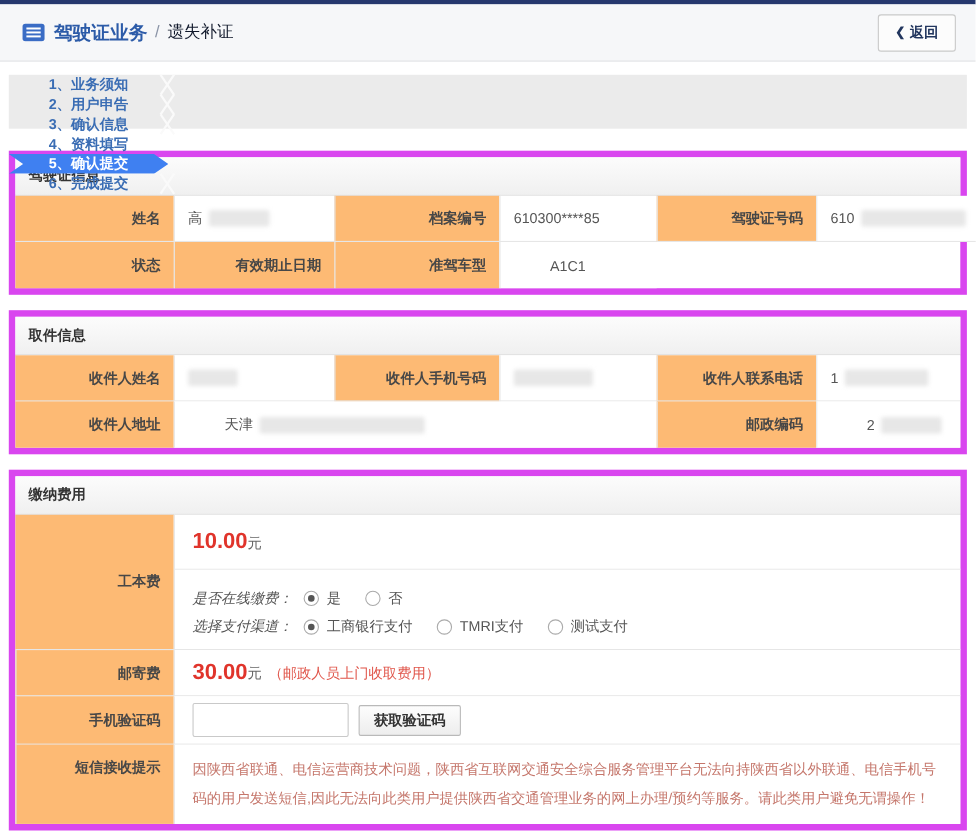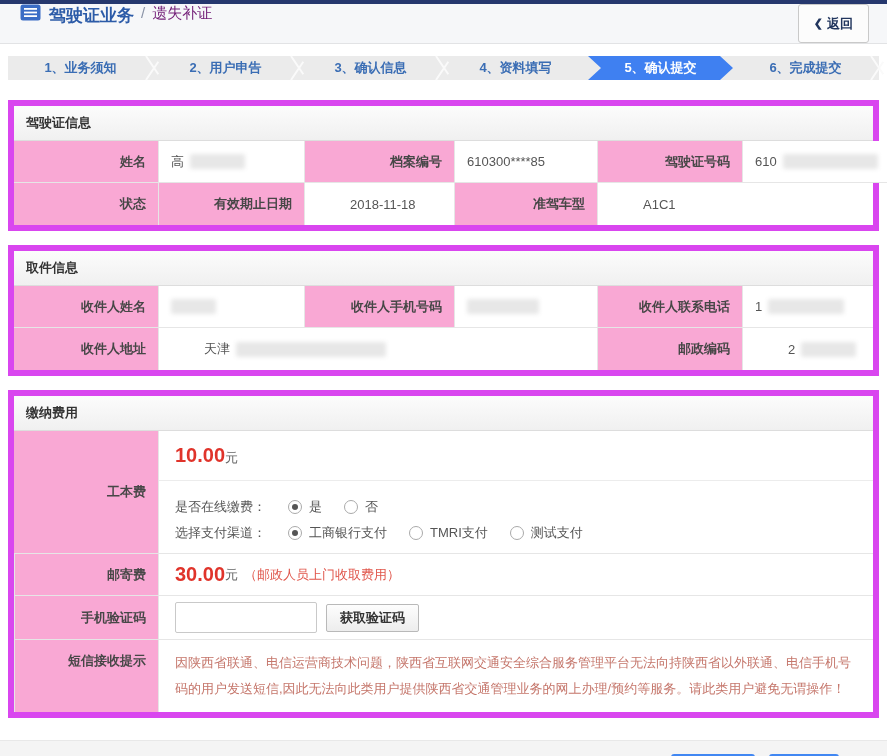--- a/index.html
+++ b/index.html
@@ -1,60 +1,60 @@
 <!DOCTYPE html>
 <html><head>
 <meta charset="utf-8">
 <style>
   * { margin:0; padding:0; box-sizing:border-box; }
   html,body { width:887px; background:#fff; font-family:"Liberation Sans","DejaVu Sans",sans-serif; }
   body { height:756px; overflow:hidden; color:#555; }
 
   
   .topbar { height:4px; background:#26386e; }
-  .header { height:40px; display:flex; padding:0 18px 0 20px; background:#f6f7f9; border-bottom:1px solid #e2e3e5; }
+  .header { height:52px; display:flex; align-items:center; padding:0 18px 0 20px; background:#f6f7f9; border-bottom:1px solid #e2e3e5; }
   .hicon { display:inline-flex; margin-right:8px; }
   .htitle { font-size:17px; font-weight:bold; color:#2c5ba8; }
   .hsep { font-size:15px; color:#8a93a6; margin:0 7px; }
-  .hsub { font-size:15px; color:#701a75; }
+  .hsub { font-size:15px; color:#0f172a; }
   .back-btn { margin-left:auto; background:#fcfcfc; border:1px solid #c9c9c9; border-radius:3px; padding:7px 15px; font-size:13px; font-weight:bold; color:#22365e; cursor:pointer; display:flex; align-items:center; gap:4px; }
   .back-btn .chev { font-size:11px; }
 
   
-  .steps { margin:12px 8px 20px; height:24px; display:flex; background:#ebebeb; font-size:13px; }
+  .steps { margin:12px 8px 20px; height:49px; display:flex; background:#ebebeb; font-size:13px;flex-direction:column; }
   .step { width:145px; display:flex; align-items:center; justify-content:center; color:#3a6db4; font-weight:bold; position:relative; cursor:pointer; }
   .step .sep { position:absolute; right:6px; top:0; width:2px; height:100%; }
   .step .sep::before, .step .sep::after { content:''; position:absolute; left:0; width:2px; height:22px; background:#fafafa; }
   .step .sep::before { top:0; transform-origin:top center; transform:rotate(-34deg); }
   .step .sep::after  { bottom:0; transform-origin:bottom center; transform:rotate(34deg); }
   .step.active { background:#3f80f1; color:#fff; clip-path:polygon(0 0, calc(100% - 13px) 0, 100% 50%, calc(100% - 13px) 100%, 0 100%, 13px 50%); }
   .steps .filler { flex:1; }
 
   
   .section { margin:0 8px 14px; border:6px solid #d946ef; }
   .section-title { background:linear-gradient(#fcfcfc,#f0f0f0); border-bottom:1px solid #ddd; padding:8px 12px; font-size:13px; font-weight:bold; color:#333; }
   .grid6 { display:grid; grid-template-columns:144px 146px 150px 143px 145px 1fr; }
   .grid2 { display:grid; grid-template-columns:144px 1fr; }
   .cell { min-height:42px; padding:6px 12px; display:flex; align-items:center; font-size:13px; border-bottom:1px solid #e6e6e6; border-left:1px solid #e6e6e6; background:#fff; color:#555; }
   .cell:first-child, .cell.no-left { border-left:none; }
-  .cell.lbl { background:#f9a8d4; justify-content:flex-end; text-align:right; font-weight:bold; color:#474747; }
+  .cell.lbl { background:#fdba74; justify-content:flex-end; text-align:right; font-weight:bold; color:#474747; }
   .row-last .cell { border-bottom:none;padding-left:45px; }
   .span3 { grid-column:span 3; }
 
   .redact { display:inline-block; height:15px; background:#e7e7e7; border-radius:2px; filter:blur(2px); margin-left:6px; vertical-align:middle; }
 
   
   .fee-cell { padding:0; display:block; }
   .amount-line { padding:13px 16px; }
   .amount { font-size:20px; font-weight:bold; color:#e0342b; }
   .unit { font-size:13px; color:#666; }
   .fee-note { font-size:13px; color:#e0554a; margin-left:6px; }
   .radio-block { border-top:1px solid #ececec; padding:9px 16px 11px; }
   .radio-line { display:flex; align-items:center; margin-top:8px; font-size:13px; color:#555; }
-  .radio-line .rl-label { margin-right:22px; }
+  .radio-line .rl-label { margin-right:10px;font-style:italic; }
   .radio-opt { display:inline-flex; align-items:center; margin-right:22px; cursor:pointer; }
   .radio { width:14px; height:14px; border:1px solid #aaa; border-radius:50%; background:#fff; position:relative; margin-right:7px; flex:none; }
   .radio.checked::after { content:''; position:absolute; top:3px; left:3px; right:3px; bottom:3px; background:#555; border-radius:50%; }
 
   .captcha-input { width:142px; height:31px; border:1px solid #c9c9c9; border-radius:2px; padding:0 8px; font-size:13px; margin-right:9px; background:#fff; }
   .captcha-btn { background:linear-gradient(#fdfdfd,#ededed); border:1px solid #b9b9b9; border-radius:2px; padding:4px 13px; font-size:13px; font-weight:bold; color:#333; cursor:pointer; }
 
   .sms-text { font-size:13px; color:#c5766b; line-height:26px; padding:4px 0; }
   .sms-cell { align-items:flex-start; padding-top:12px;font-family:Liberation Mono, monospace; }
 
@@ -125,23 +125,20 @@
       </div>
     <div class="cell lbl">驾驶证号码</div>
     <div class="cell">
         <span>610</span>
         <span class="redact" style="width:95px"></span>
       </div>
   </div>
   <div class="grid6 row-last">
     <div class="cell lbl">状态</div>
     <div class="cell lbl">有效期止日期</div>
-    <div class="cell">
-        <span>2018-11-18</span>
-      </div>
     <div class="cell lbl">准驾车型</div>
     <div class="cell">
         <span>A1C1</span>
       </div>
   </div>
 </div>
 
 <div class="section">
   <div class="section-title">取件信息</div>
   <div class="grid6">

